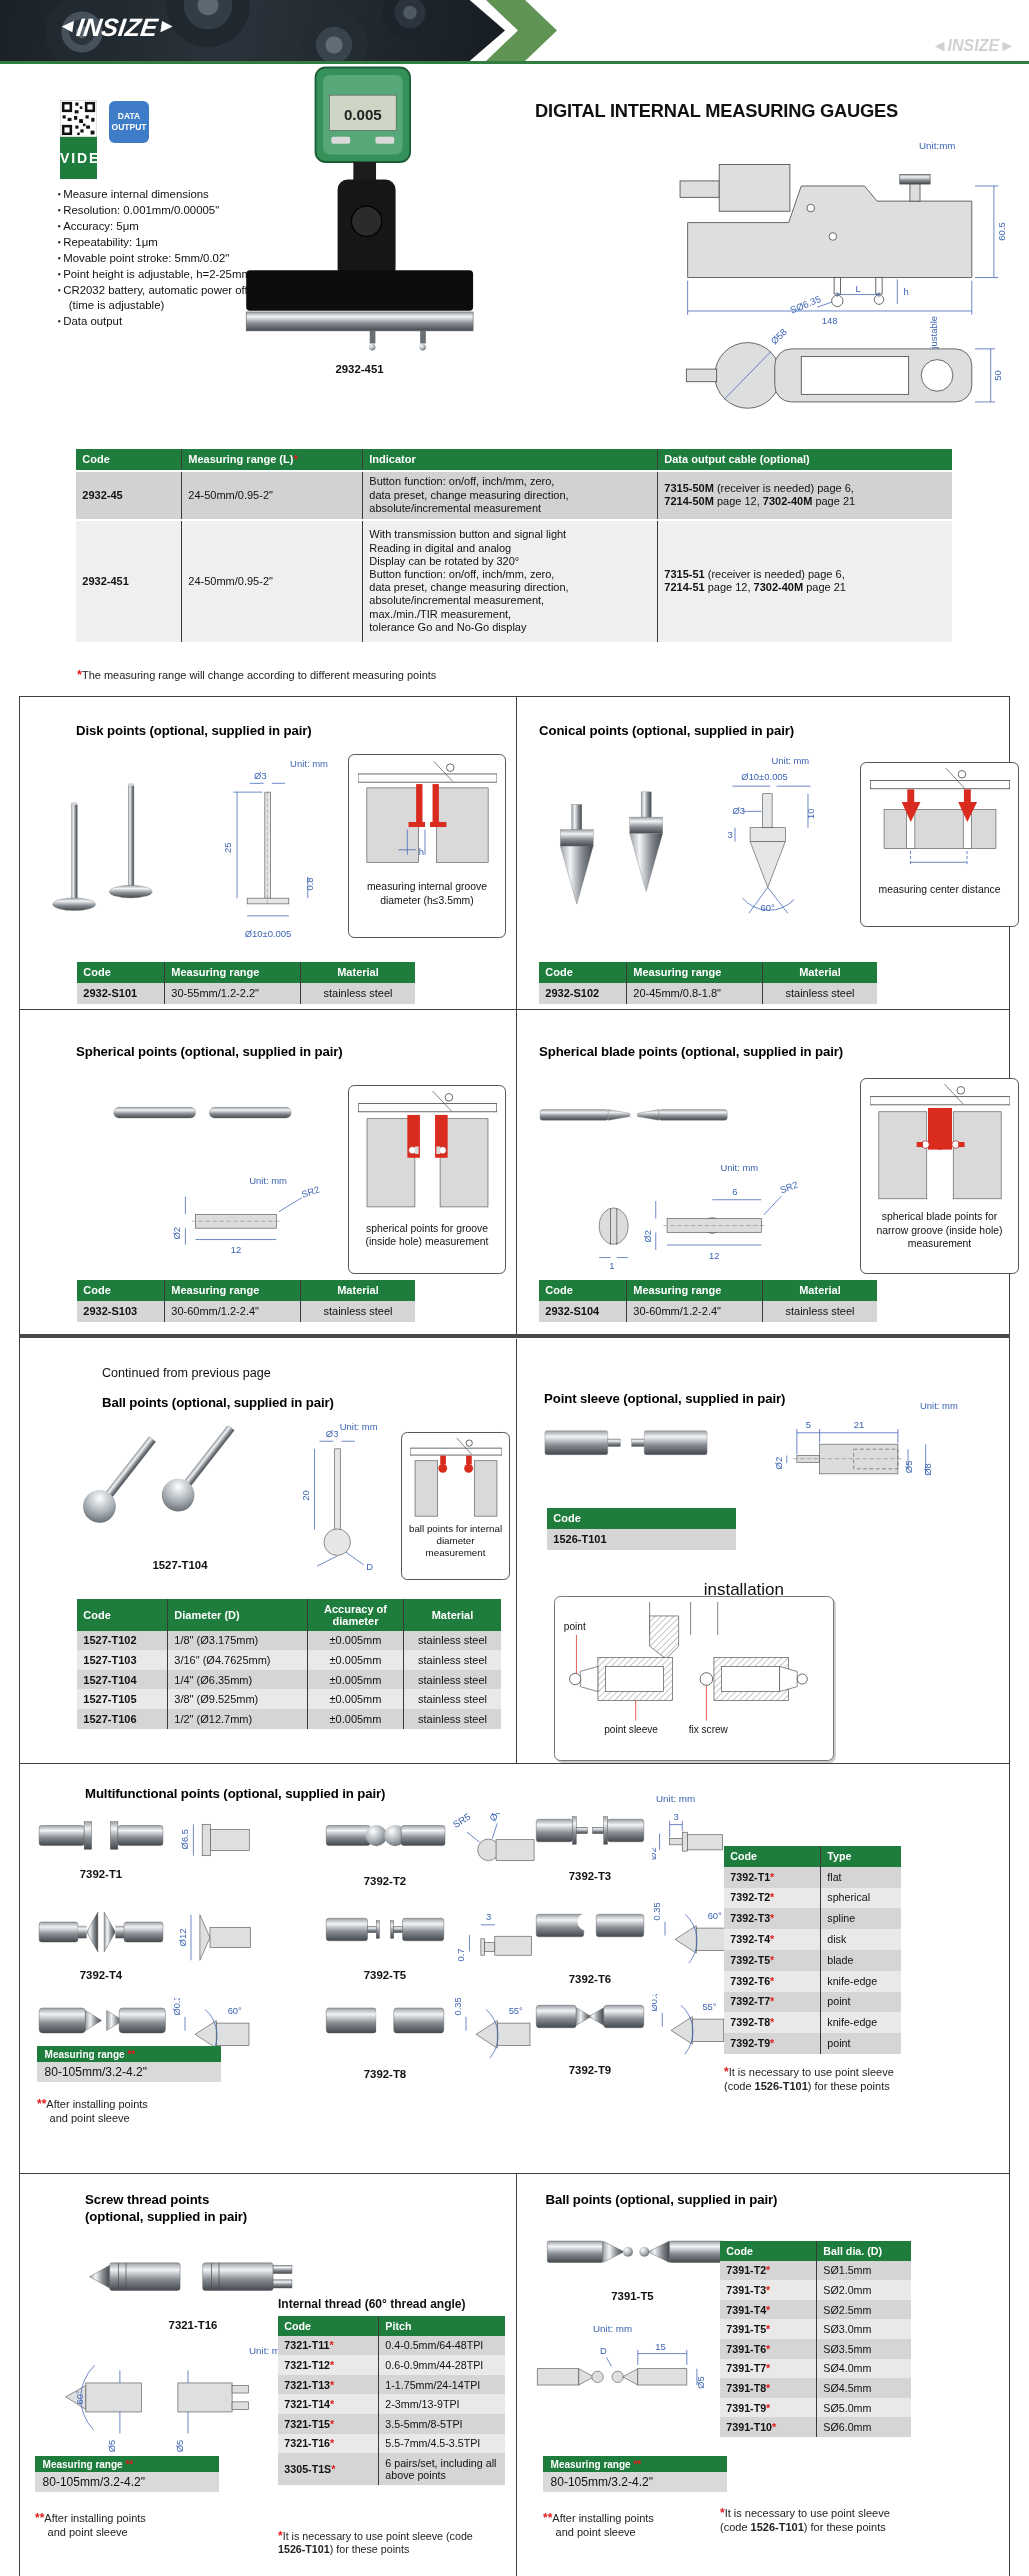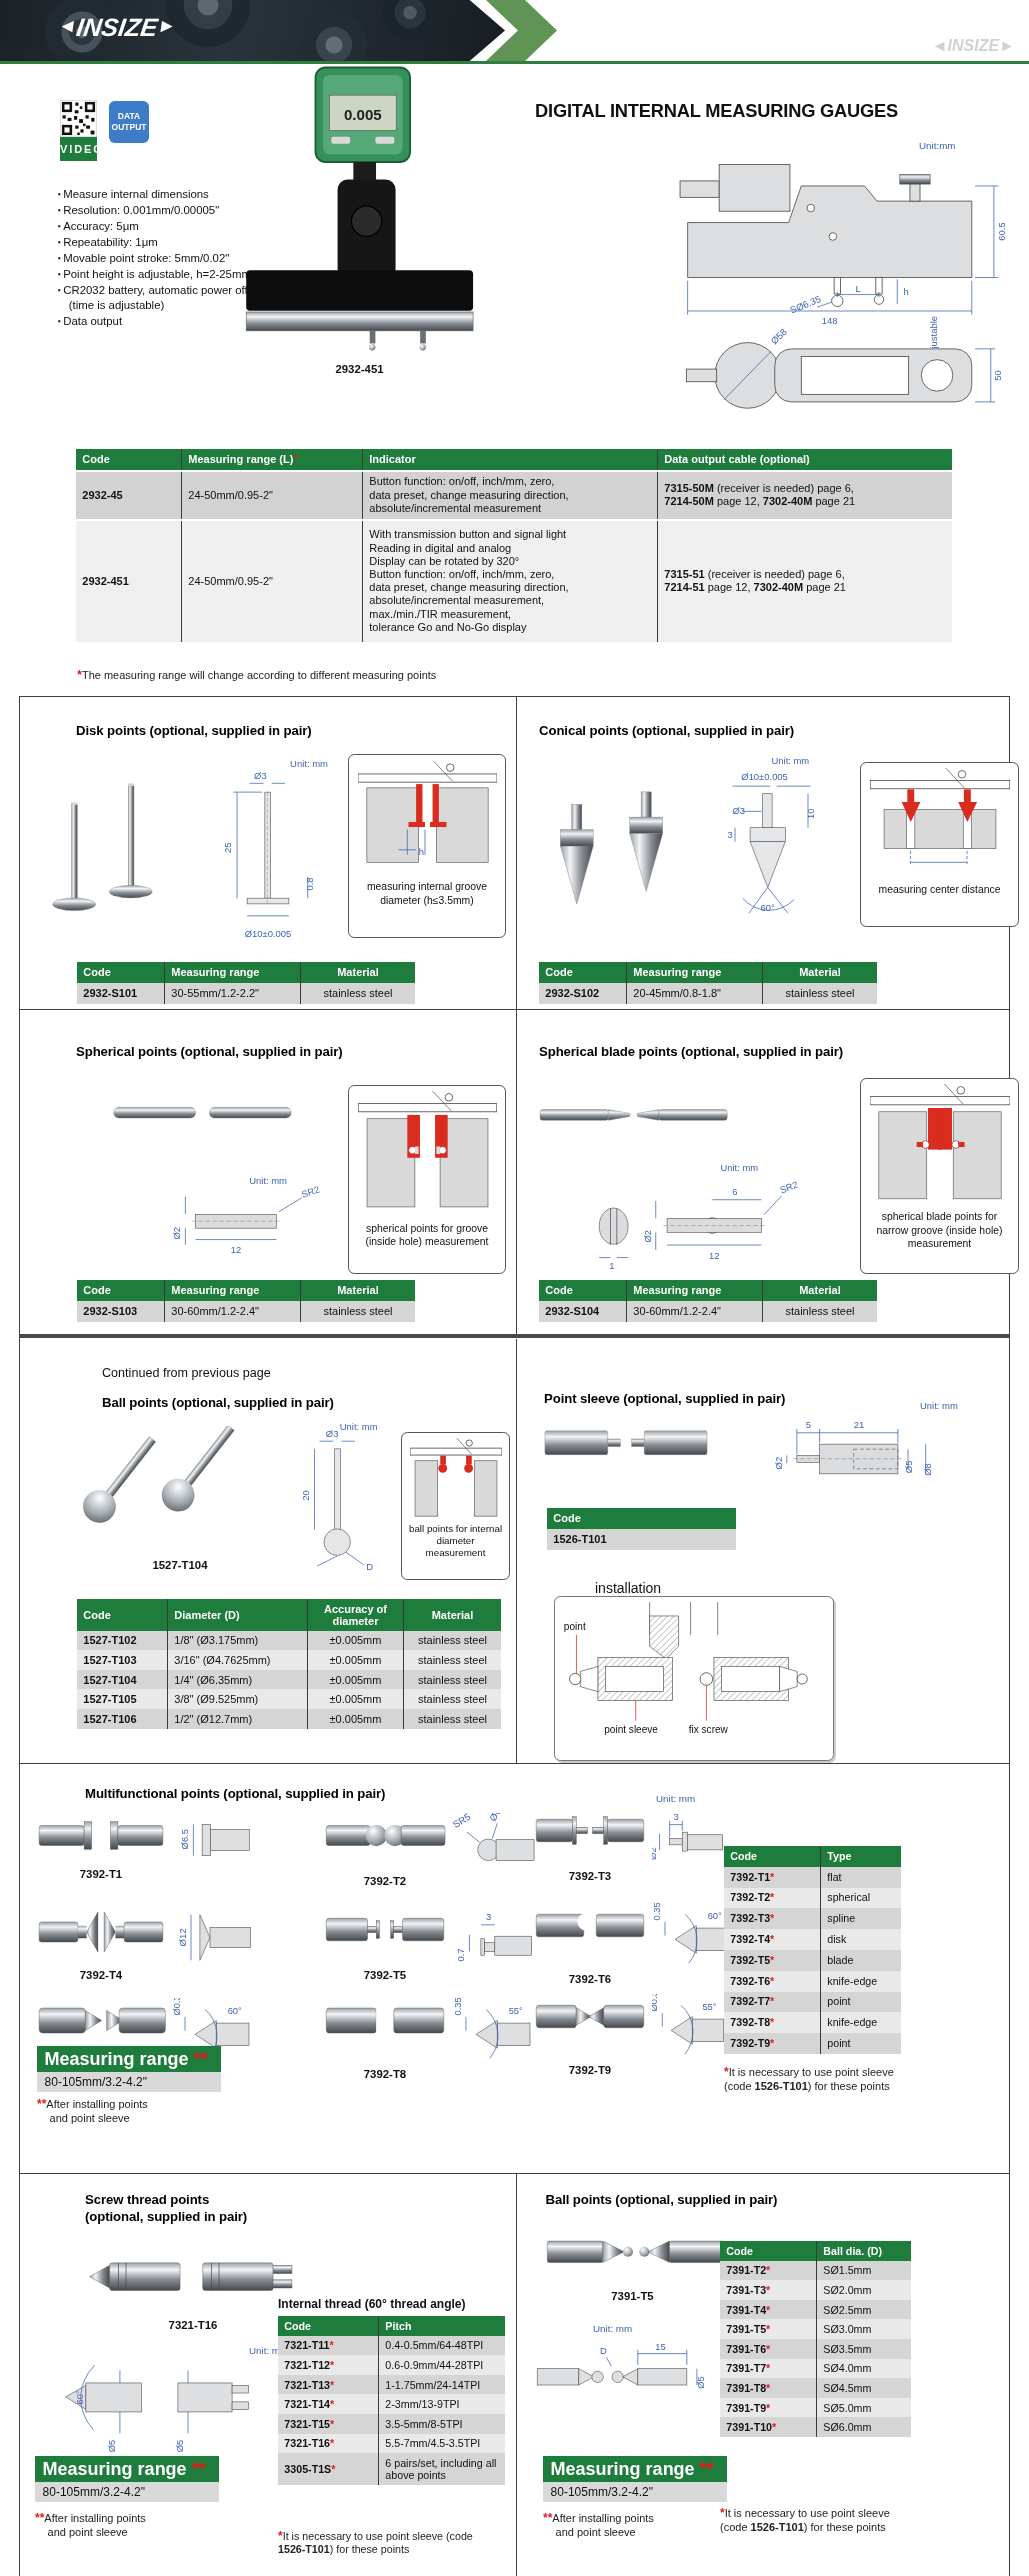--- a/index.html
+++ b/index.html
@@ -19,21 +19,21 @@
      radial-gradient(circle at 334px 45px,#626d77 0 8.2px,#39434c 8.8px 17.7px,#242c33 18.3px 33px,rgba(0,0,0,0) 33px),
      radial-gradient(circle at 410px 12.6px,#4e5963 0 6.3px,#2b343c 7px 15px,#1c242b 16px 28px,rgba(0,0,0,0) 28px),
      linear-gradient(100deg,#1a2127 0%,#2a333b 45%,#171d23 100%)}
   .banner-chevron{position:absolute;left:486px;top:0;width:71px;height:61px;background:#5f9454;
     clip-path:polygon(0 0,55% 0,100% 50%,55% 100%,0 100%,45% 50%)}
   .banner-line{position:absolute;left:0;top:61px;width:1030px;height:2.5px;background:#2f7d3f}
   .logo{position:absolute;left:58px;top:12.6px;color:#fff;font-weight:bold;font-style:italic;font-size:25px;letter-spacing:0;transform:skewX(-8deg);white-space:nowrap}
   .logo .arr{font-size:19px;font-style:normal;vertical-align:3.8px}
   .watermark{position:absolute;right:15px;top:37px;color:#a9b0a9;opacity:.55;font-weight:bold;font-style:italic;font-size:16px;white-space:nowrap}
   
-  .video-badge{position:absolute;background:#1e7c3c;color:#fff;font-weight:bold;font-size:11px;letter-spacing:1.9px;text-align:left;padding:6px 0}
+  .video-badge{position:absolute;background:#1e7c3c;color:#fff;font-weight:bold;font-size:14px;letter-spacing:1.9px;text-align:left;padding:13px 0}
   .do-badge{position:absolute;background:#3f7cc8;color:#fff;font-weight:bold;font-size:8.5px;text-align:center;border-radius:5.7px;display:flex;flex-direction:column;justify-content:center;line-height:10.7px}
   
   .features{position:absolute;font-size:11.4px;line-height:15px;width:208px}
   .features div{padding-left:10.7px;text-indent:-10.7px;margin-bottom:0.6px}
   .features div::before{content:"▪ ";font-size:8.2px;vertical-align:0.6px}
   
   .tbl{display:grid;font-size:11px;line-height:13.2px}
   .tbl>div{padding:3.8px 6.3px;display:flex;align-items:center}
   .tbl .th{background:#1e7c3c;color:#fff;font-weight:bold}
   .tbl .bl{border-left:0.9px solid #3a3a3a}
@@ -43,21 +43,21 @@
   .rowB{background:#efefef}
   
   .cap-box{position:absolute;border:1px solid #555;border-radius:6.3px;background:#fff;text-align:center;padding:5px 3.8px;box-sizing:border-box}
   .cap-text{font-size:10.4px;line-height:13.2px;color:#111}
   
   .hline{position:absolute;background:#3f3f3f;height:0.9px}
   .vline{position:absolute;background:#3f3f3f;width:0.9px}
   .thickline{position:absolute;background:#4a4a4a;height:4.4px}
   
   .rangebar{position:absolute;width:184px}
-  .rangebar .rh{background:#1e7c3c;color:#fff;font-weight:bold;font-size:18px;padding:2.5px 7.6px}
+  .rangebar .rh{background:#1e7c3c;color:#fff;font-weight:bold;font-size:10px;padding:2.5px 7.6px}
   .rangebar .rh .star{color:#e01b1b}
   .rangebar .rv{background:#d9d9d9;font-size:12px;padding:3.2px 7.6px}
   .mlabel{text-align:center;font-weight:bold;font-size:11.4px;margin-top:1.3px}
   .mitem{position:absolute}
   .mrow{display:flex;align-items:flex-start;gap:5px}
   svg text{font-family:"Liberation Sans",sans-serif}
   .dtx{fill:#3c64b4;font-size:15px}
   .dim{stroke:#3c64b4;stroke-width:1.2;fill:none}
   .out{fill:#dcdee0;stroke:#4a4a4a;stroke-width:1.3}
   .outw{fill:#fff;stroke:#4a4a4a;stroke-width:1.3}
@@ -578,21 +578,21 @@
       <line x1="44" y1="94" x2="44" y2="106" class="dim"></line>
       <text x="242" y="122" class="dtx" transform="rotate(-90 242 122)">Ø5</text>
       <line x1="236" y1="84" x2="236" y2="116" class="dim"></line>
       <text x="272" y="126" class="dtx" transform="rotate(-90 272 126)">Ø8</text>
       <line x1="264" y1="76" x2="264" y2="124" class="dim"></line>
     </svg>
     <div class="abs tbl" style="left:28px;top:169px;grid-template-columns:189px">
       <div class="th">Code</div>
       <div class="r0 b">1526-T101</div>
     </div>
-    <div class="abs" style="left:76px;top:241px;width:189px;text-align:left;font-size:14px">installation</div>
+    <div class="abs" style="left:76px;top:241px;width:189px;text-align:right;font-size:17px">installation</div>
     <div class="abs" style="left:35px;top:257px;width:278px;height:163px;border:1px solid #777;border-radius:6.3px;background:#fff;box-shadow:1.9px 1.9px 0 #ccc">
       <svg width="275" height="159" viewBox="0 0 436 252">
         <line x1="150" y1="8" x2="150" y2="60" class="thin"></line>
           <line x1="215" y1="8" x2="215" y2="60" class="thin"></line>
           <line x1="258" y1="8" x2="258" y2="60" class="thin"></line>
         <polygon points="150,30 196,30 196,78 176,98 150,78" fill="url(#hatch)" stroke="#444"></polygon>
         <rect x="68" y="96" width="118" height="68" fill="url(#hatch)" stroke="#444"></rect>
         <rect x="80" y="110" width="92" height="40" fill="#fff" stroke="#444"></rect>
         <polygon points="40,118 68,110 68,150 40,142" fill="#fff" stroke="#444"></polygon>
         <circle cx="32" cy="130" r="9" class="outw"></circle>

